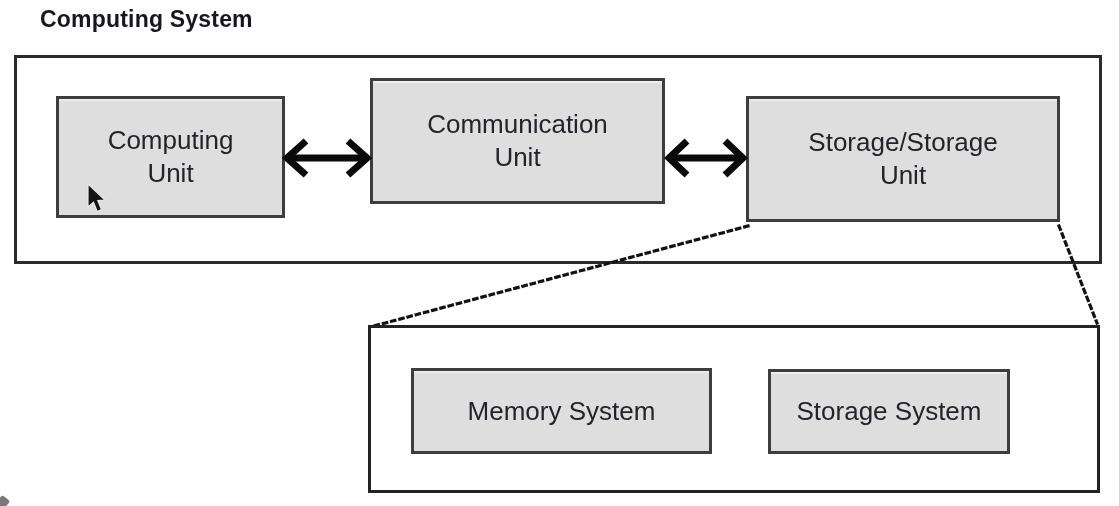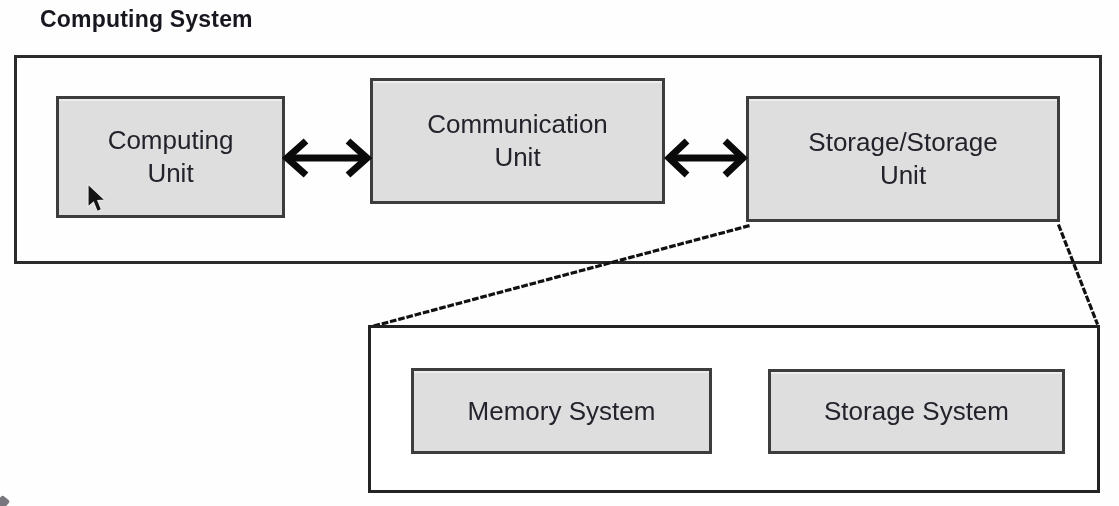--- a/index.html
+++ b/index.html
@@ -71,21 +71,21 @@
     background: var(--box-fill, #dedede);
     border: 3px solid var(--box-border, #3d3d3d);
     display: flex;
     align-items: center;
     justify-content: center;
     color: var(--text, #23232c);
     font-size: 26px;
     box-shadow: inset 0 2px 0 rgba(255,255,255,0.45);
   }
   .detail-memory  { left: 40px;  top: 40px; width: 301px; height: 86px; }
-  .detail-storage { left: 397px; top: 41px; width: 297px; height: 85px; }
+  .detail-storage { left: 397px; top: 41px; width: 242px; height: 85px; }
 
   .arrow-svg { position: absolute; }
   .arrow-1 { left: 282px; top: 137px; }
   .arrow-2 { left: 664px; top: 137px; }
 
   .overlay-svg {
     position: absolute;
     left: 0; top: 0;
     width: 1119px;
     height: 506px;

